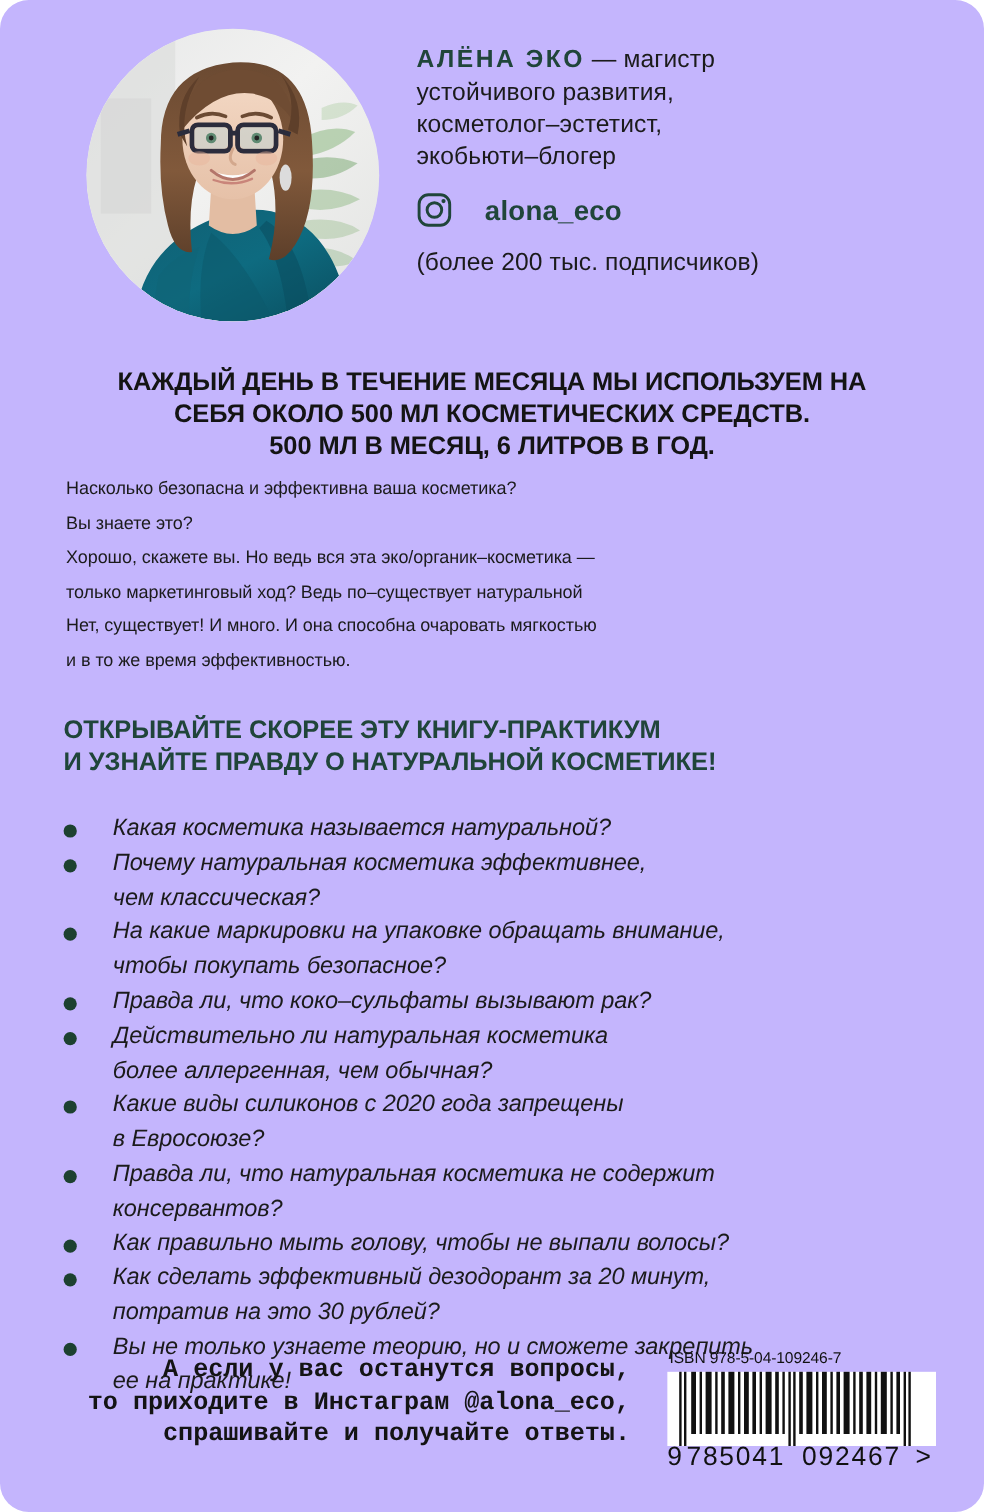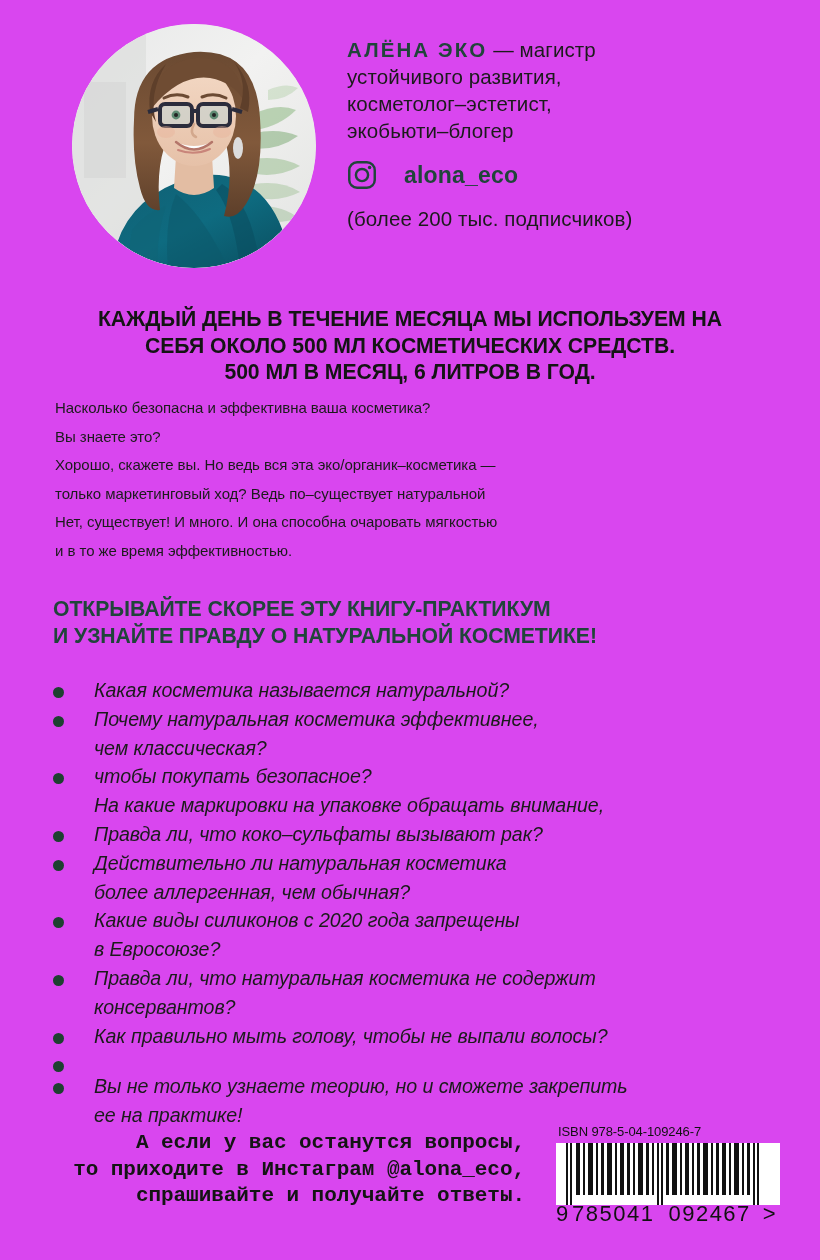--- a/index.html
+++ b/index.html
@@ -13,21 +13,22 @@
     position: relative;
     overflow: hidden;
     font-family: "Liberation Sans", sans-serif;
     color: #161616;
     -webkit-font-smoothing: antialiased;
   }
 
   .page {
     position: absolute;
     inset: 0;
-    background: #d946ef;
+    background: #c4b5fd;
+    border-radius: 24px;
   }
 
   
   .header {
     position: absolute;
     left: 0;
     top: 0;
     width: 820px;
     height: 278px;
   }
@@ -362,22 +363,22 @@
       <span class="dot"></span>
       <span class="bullet-text">
         <div>Почему натуральная косметика эффективнее,</div>
         <div>чем классическая?</div>
       </span>
     </div>
 
     <div class="bullet-item">
       <span class="dot"></span>
       <span class="bullet-text">
+        <div>На какие маркировки на упаковке обращать внимание,</div>
         <div>чтобы покупать безопасное?</div>
-        <div>На какие маркировки на упаковке обращать внимание,</div>
       </span>
     </div>
 
     <div class="bullet-item">
       <span class="dot"></span>
       <span class="bullet-text">
         <div>Правда ли, что коко–сульфаты вызывают рак?</div>
       </span>
     </div>
 
@@ -407,20 +408,24 @@
 
     <div class="bullet-item">
       <span class="dot"></span>
       <span class="bullet-text">
         <div>Как правильно мыть голову, чтобы не выпали волосы?</div>
       </span>
     </div>
 
     <div class="bullet-item">
       <span class="dot"></span>
+      <span class="bullet-text">
+        <div>Как сделать эффективный дезодорант за 20 минут,</div>
+        <div>потратив на это 30 рублей?</div>
+      </span>
     </div>
 
     <div class="bullet-item">
       <span class="dot"></span>
       <span class="bullet-text">
         <div>Вы не только узнаете теорию, но и сможете закрепить</div>
         <div>ее на практике!</div>
       </span>
     </div>
 

